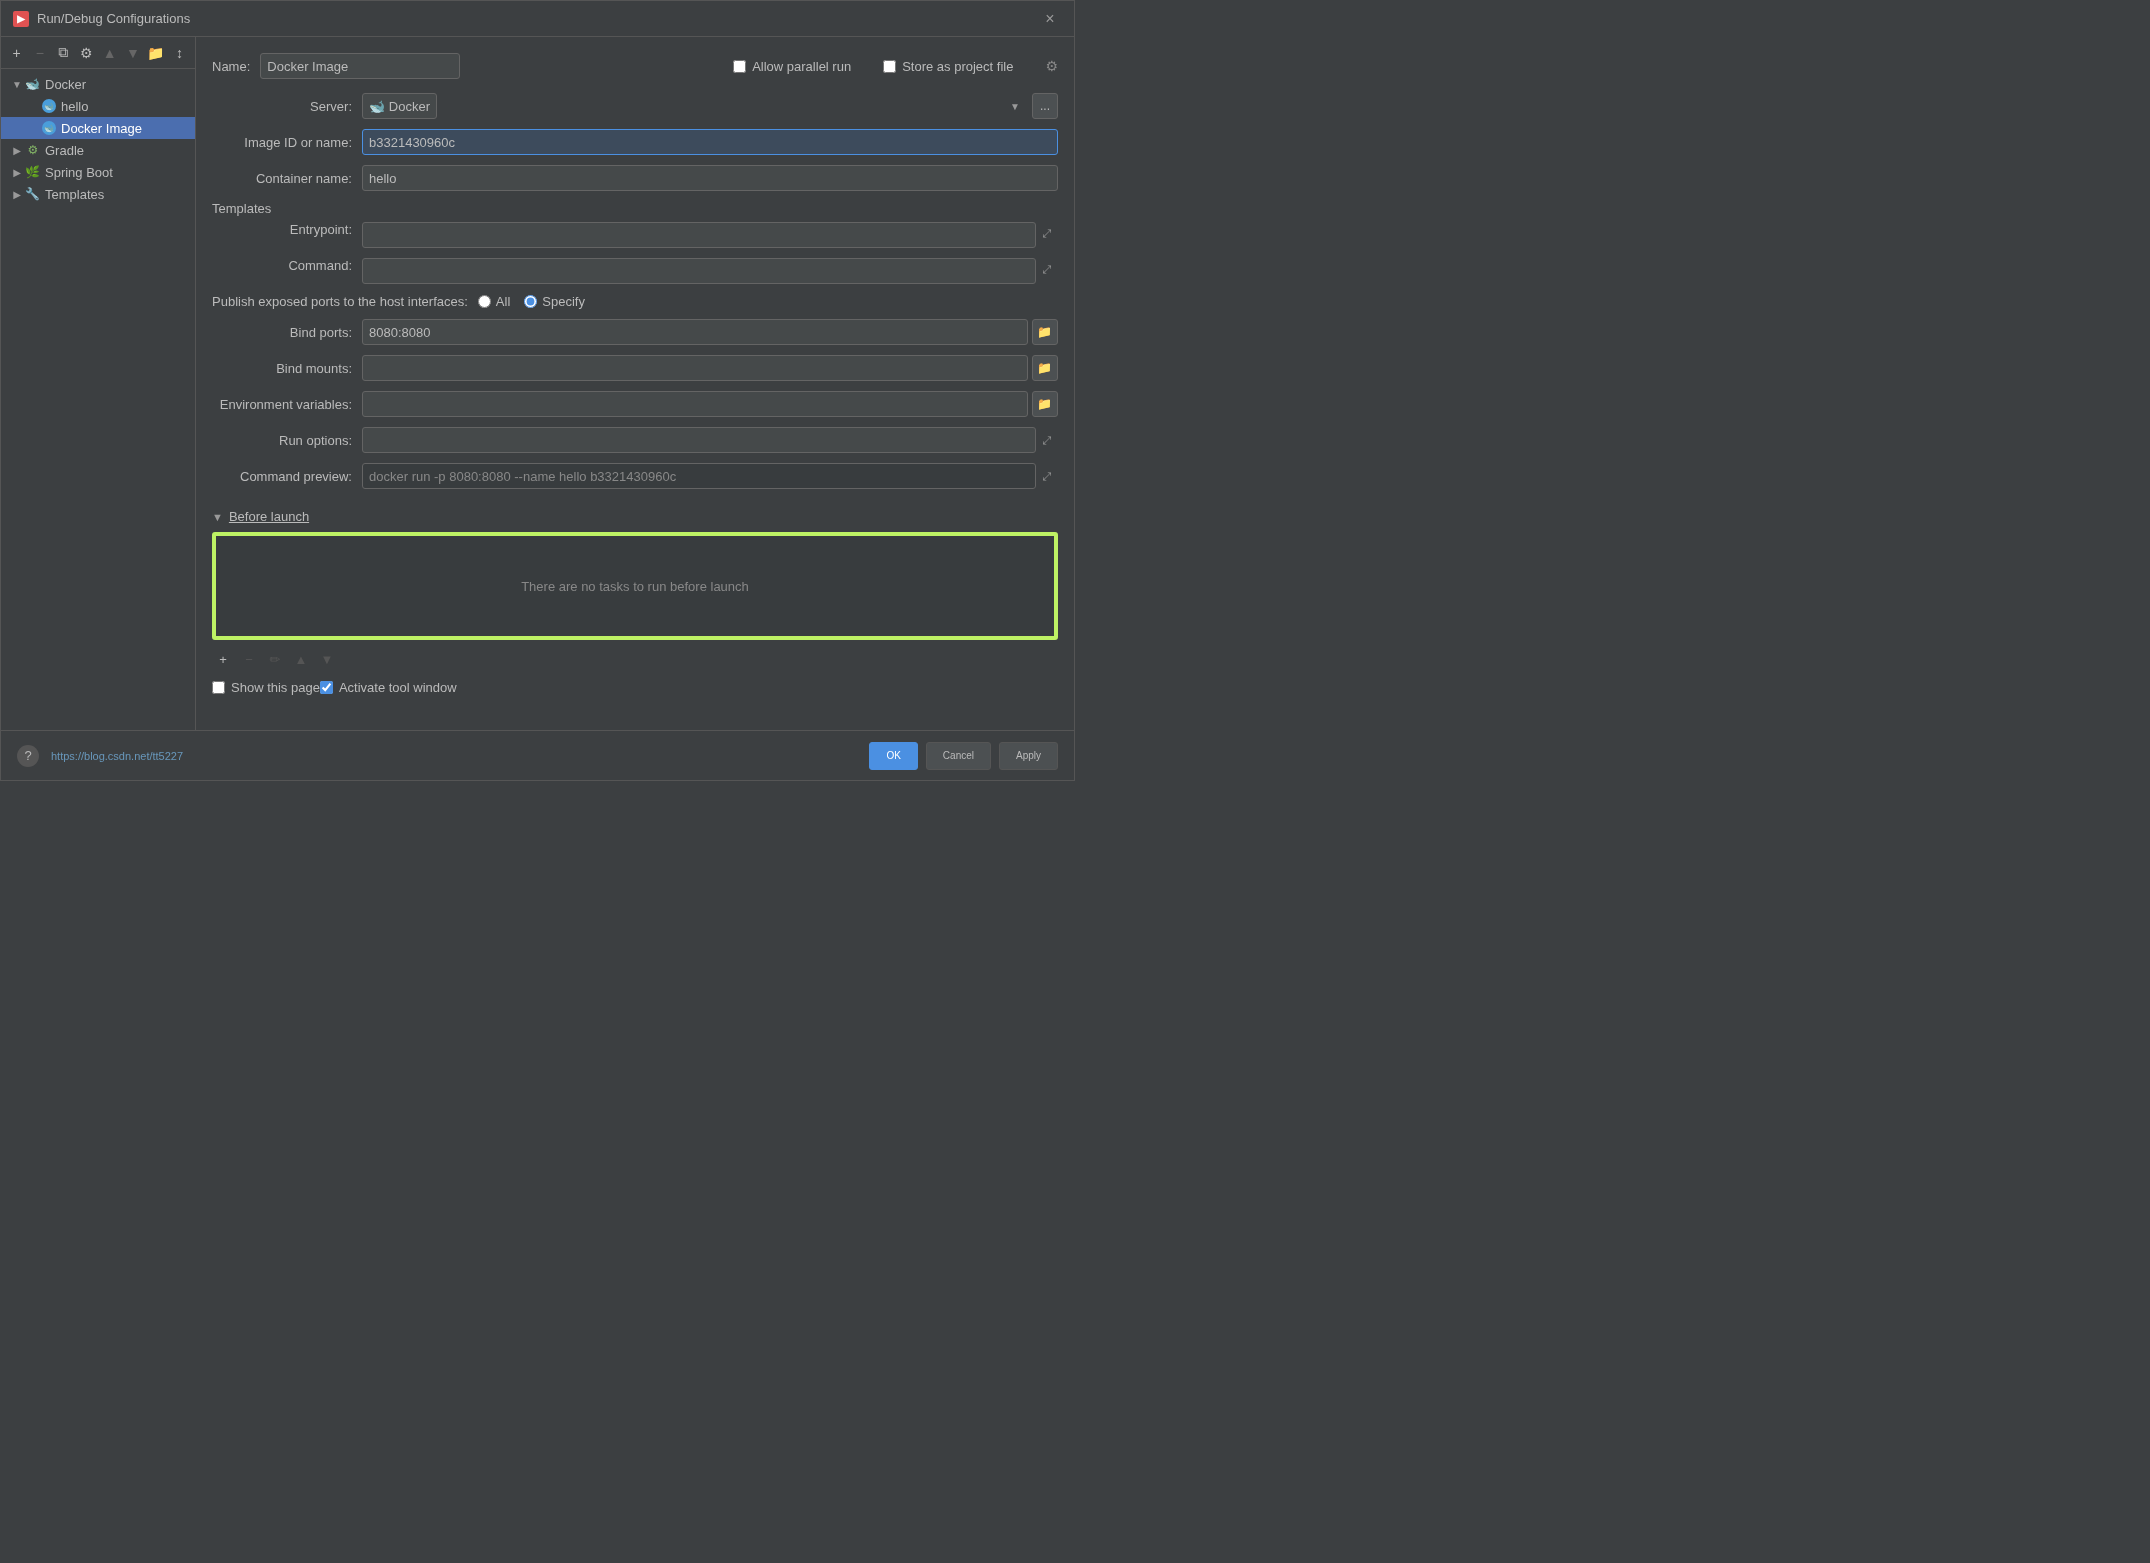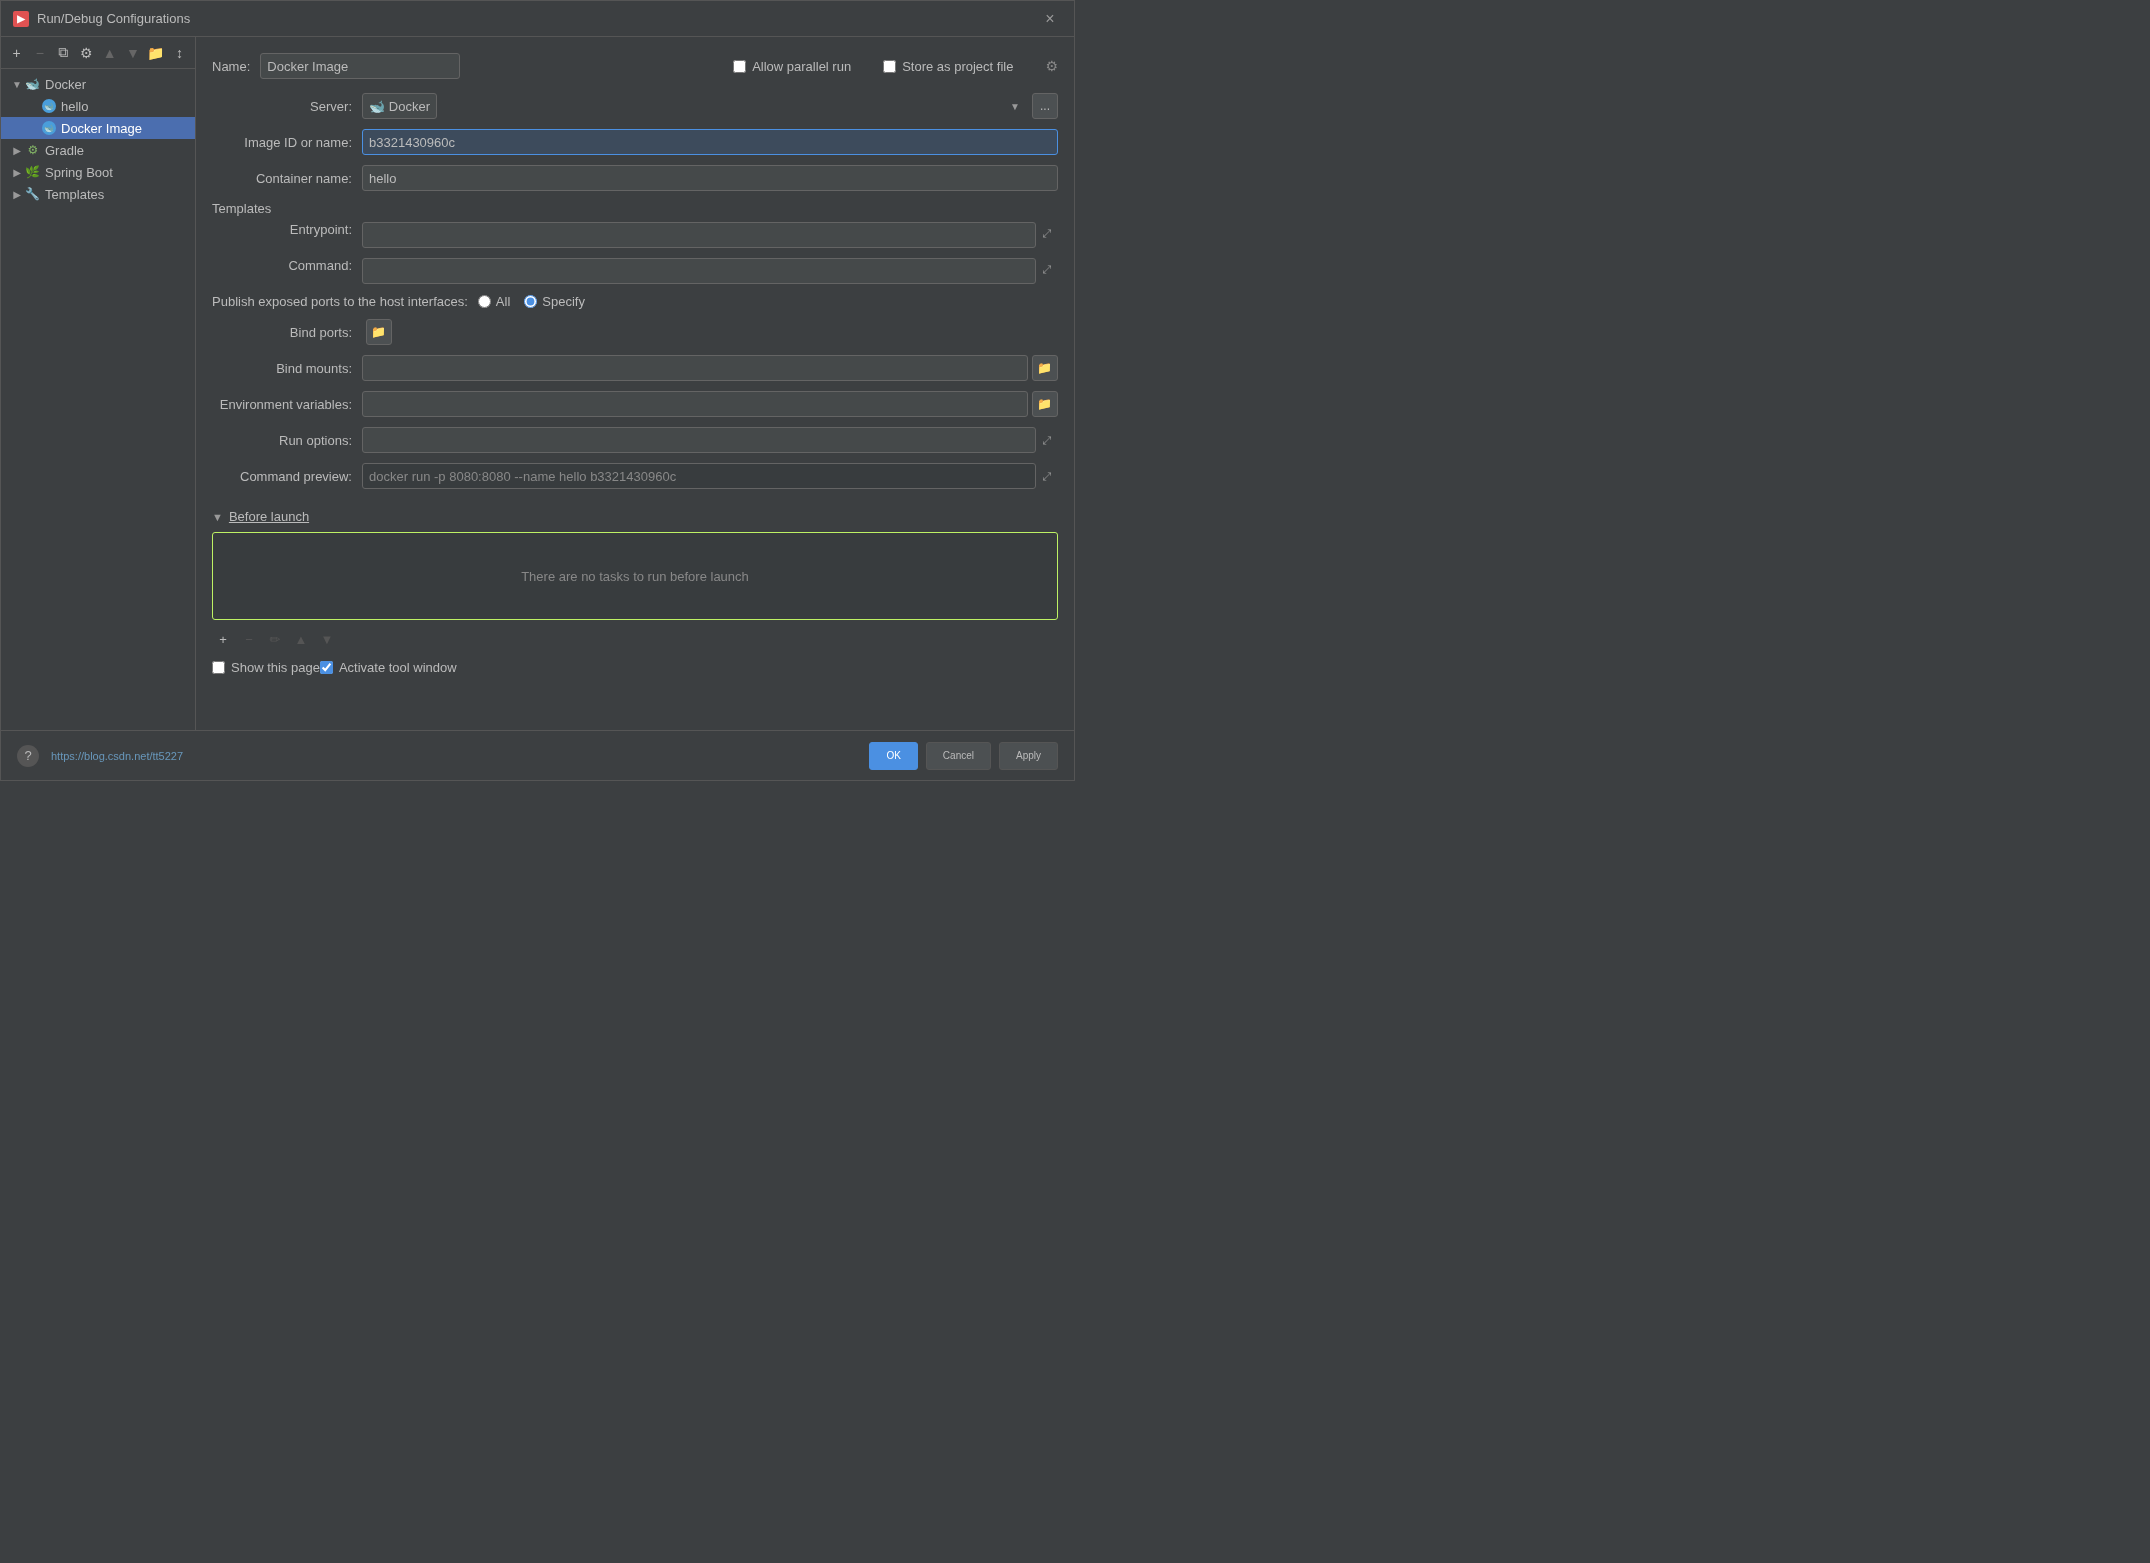--- a/index.html
+++ b/index.html
@@ -342,23 +342,23 @@
       color: #999;
       font-size: 11px;
     }
     .before-launch-label {
       color: #bbbbbb;
       font-size: 13px;
       text-decoration: underline;
     }
     .before-launch-area {
       background: #383c3e;
-      border: 1px solid #bef264;
-      border-radius: 3px;
-      height: 88px;
+      border: 4px solid #bef264;
+      border-radius: 3px;
+      height: 108px;
       display: flex;
       align-items: center;
       justify-content: center;
       color: #888;
       font-size: 13px;
       margin-bottom: 8px;
     }
     .before-launch-toolbar {
       display: flex;
       align-items: center;
@@ -590,20 +590,21 @@
           </label>
           <label class="radio-label">
             <input type="radio" name="ports" checked="" style="">
             <span>Specify</span>
           </label>
         </div>
       </div>
 
       <div class="ports-row">
         <span class="ports-label">Bind ports:</span>
+        <input class="form-input" type="text" style="flex: 1 1 0%;" value="8080:8080">
         <div class="browse-btn" style="margin-left:4px;">📁</div>
       </div>
 
       <div class="form-row">
         <span class="form-label">Bind mounts:</span>
         <input class="form-input" type="text" value="" style="">
         <div class="browse-btn" style="margin-left:4px;">📁</div>
       </div>
 
       <div class="form-row">

